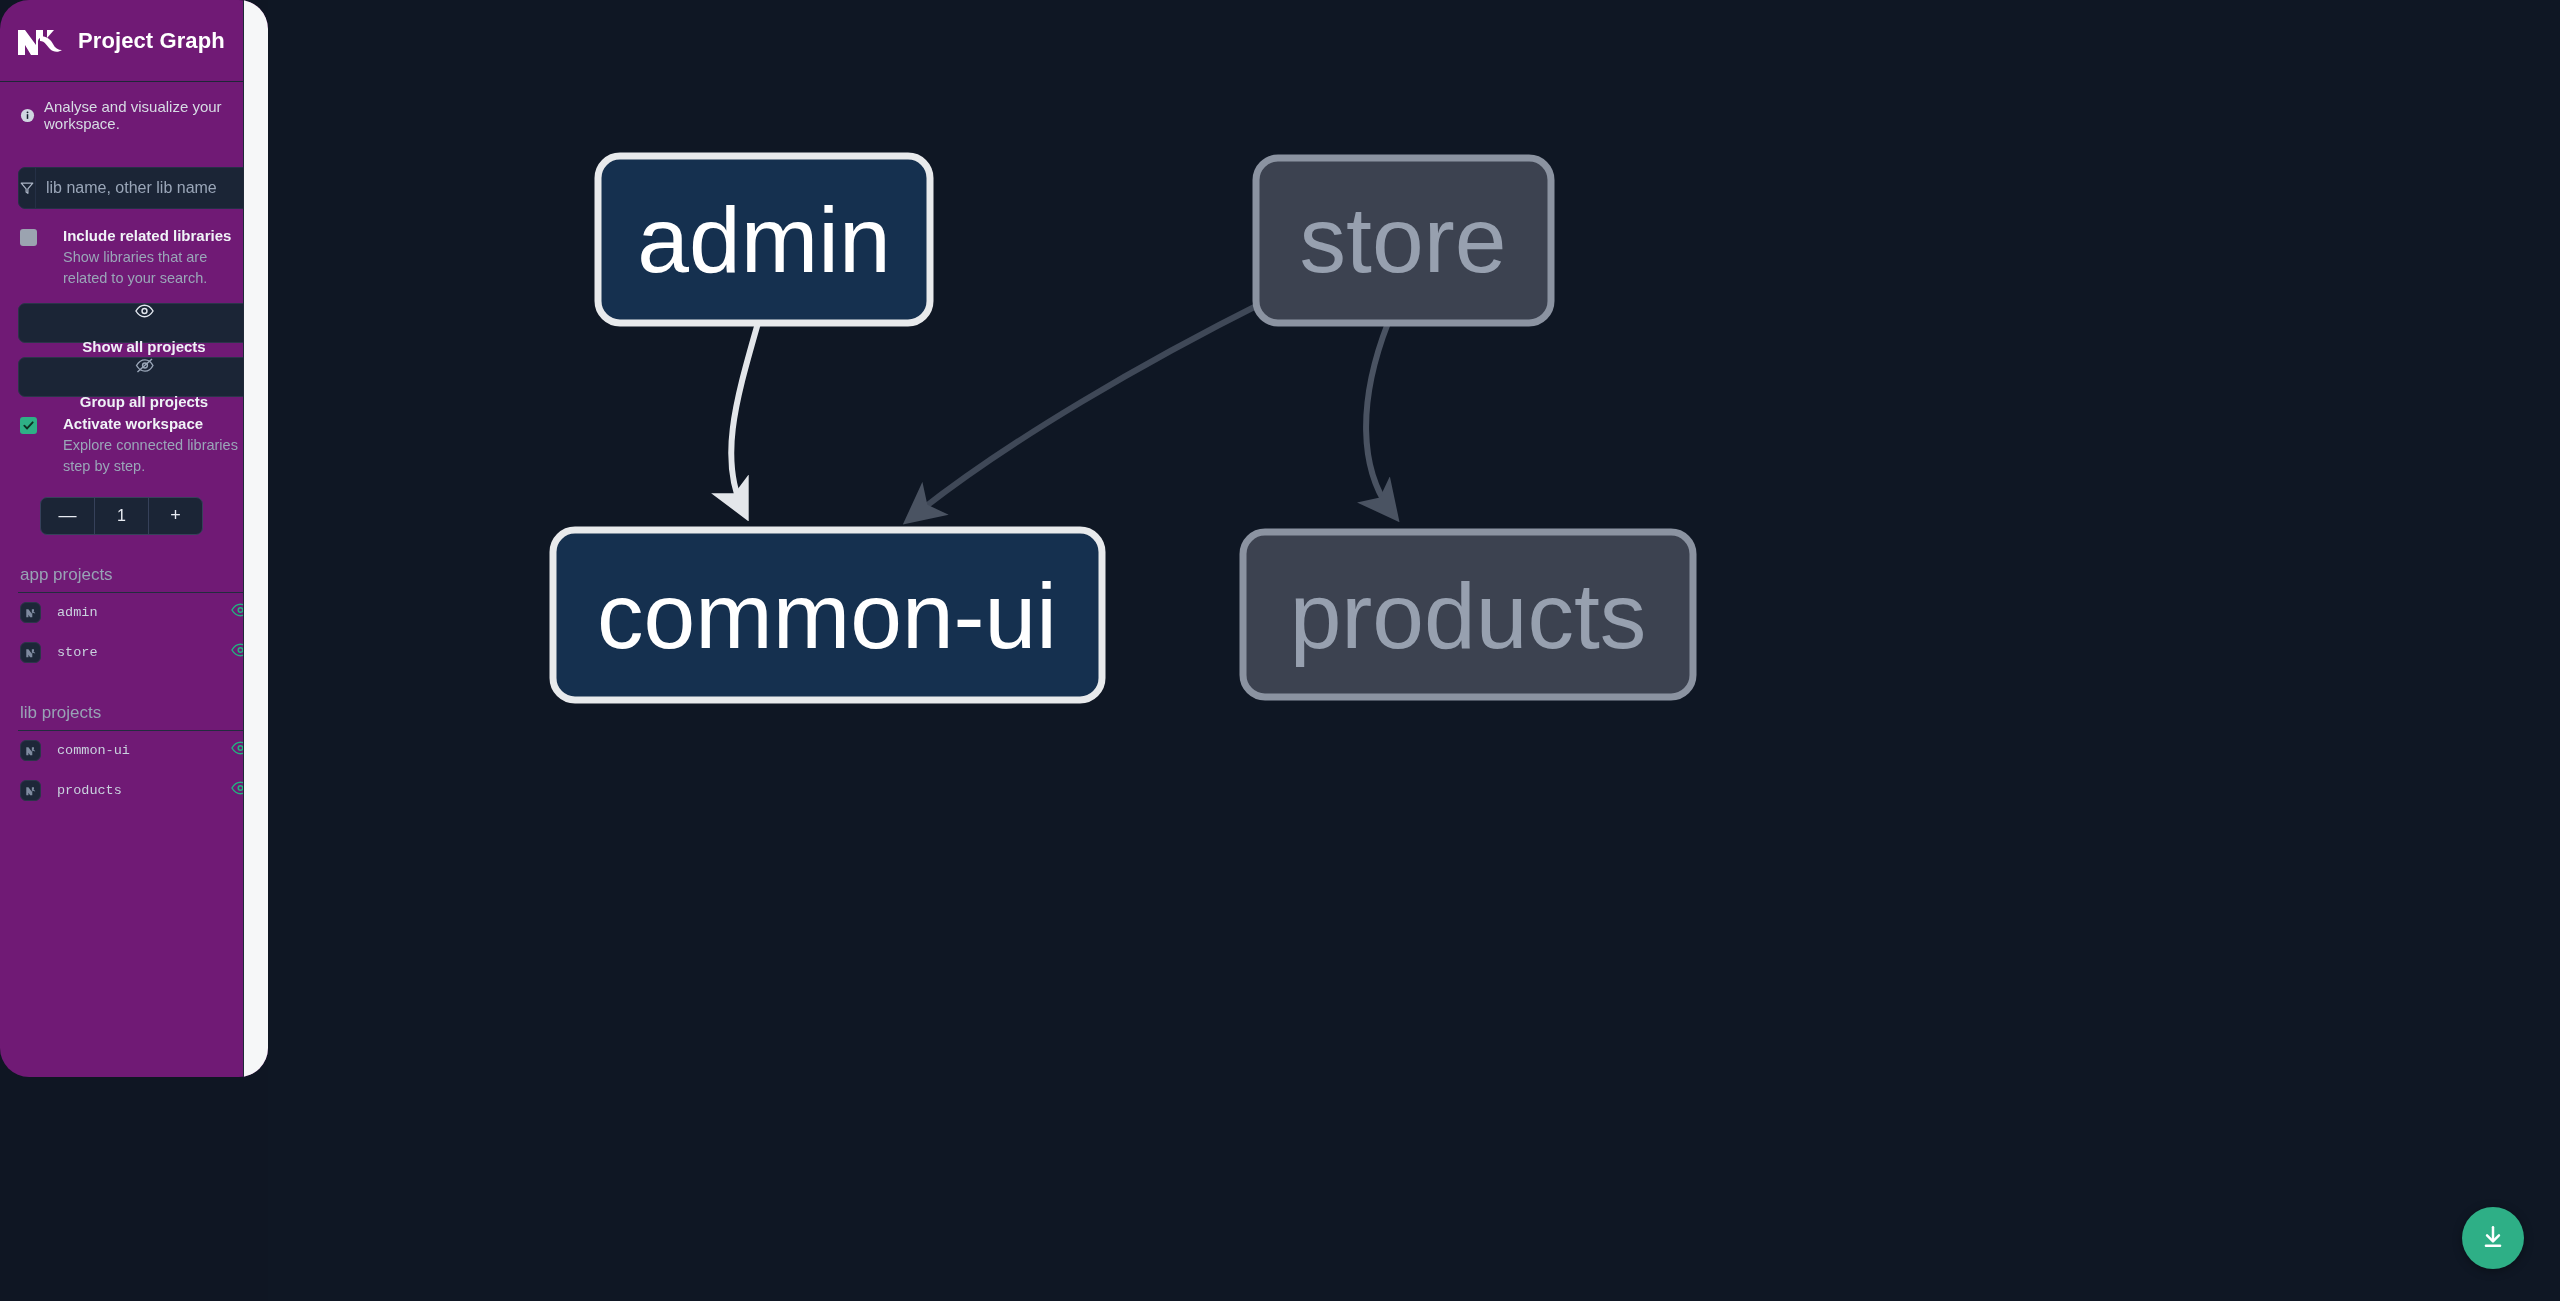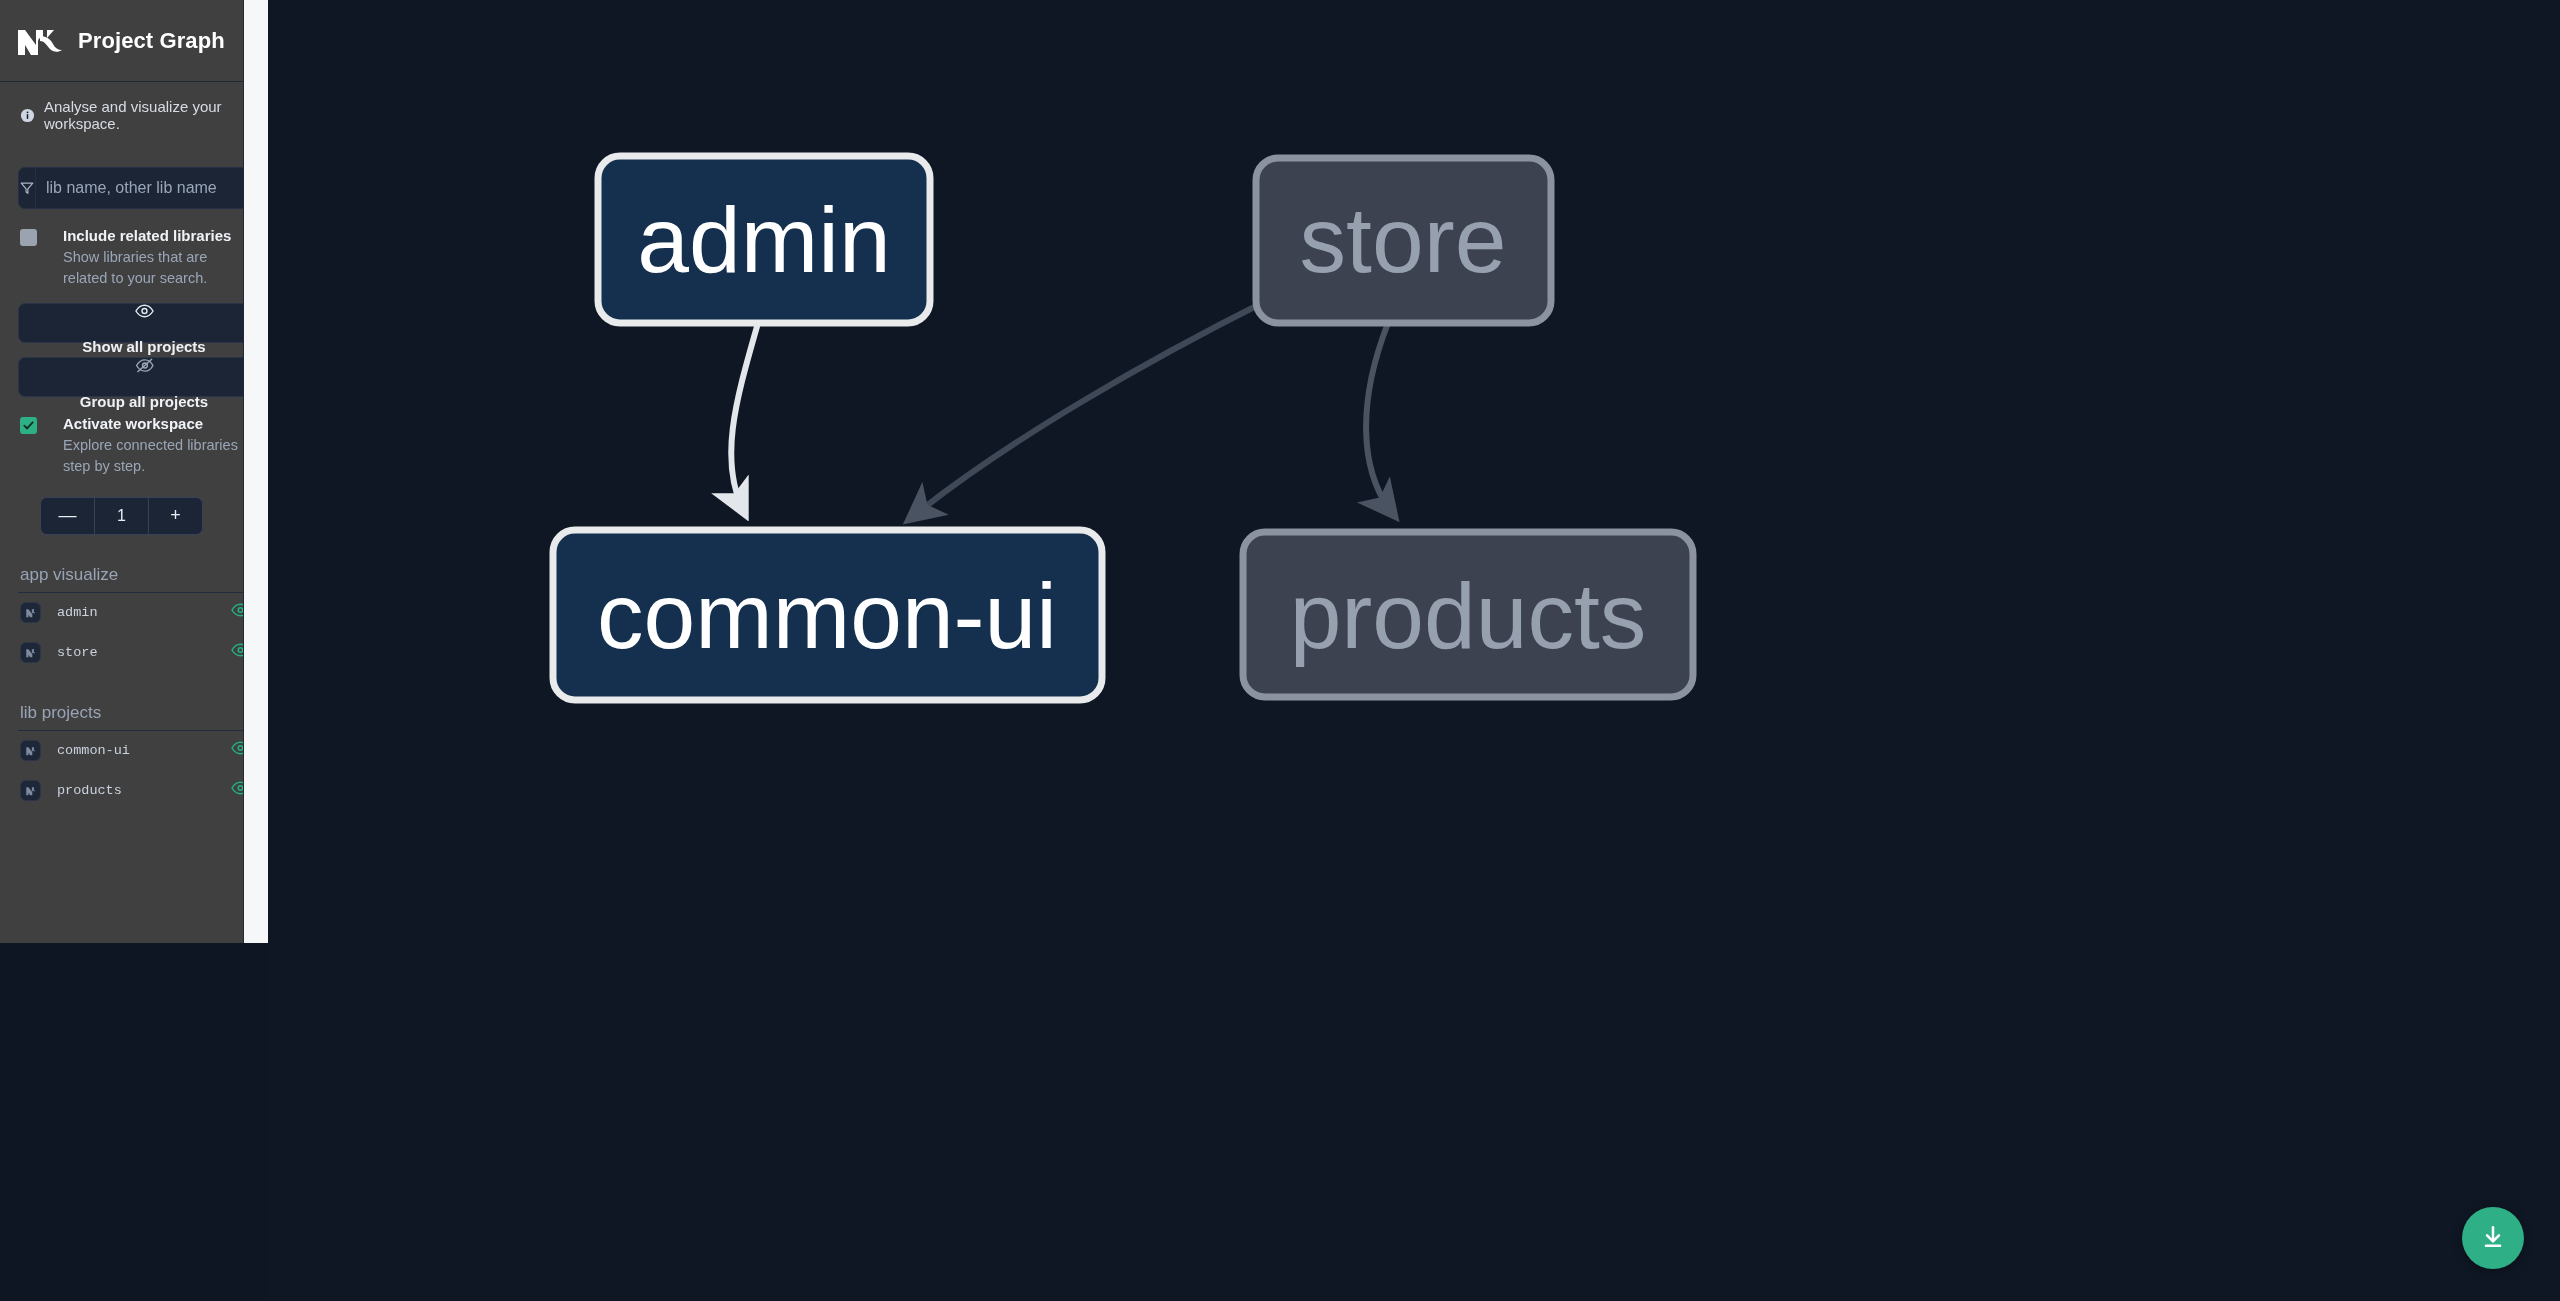--- a/index.html
+++ b/index.html
@@ -7,24 +7,25 @@
     width: 2560px; height: 1301px;
     overflow: hidden;
     background: #0f1623;
     font-family: "Liberation Sans", sans-serif;
   }
   #app { position: relative; width: 2560px; height: 1301px; display: flex; }
 
   
   #sidebar {
     position: relative;
-    width: 268px; height: 943px;
-    background: #404040;
+    width: 268px; height: 1077px;
+    background: #701a75;
     flex: 0 0 268px;
     overflow: hidden;
+    border-radius: 29px;
   }
   #sidebar-scroll { position: absolute; right: 0; top: 0; width: 24px; height: 1301px; background: #f6f7f8; }
   #sidebar-scroll-edge { position: absolute; right: 24px; top: 0; width: 1px; height: 1301px; background: #1f2937; }
 
   .sb-header {
     height: 82px;
     display: flex; align-items: center;
     padding: 0 0 0 16px;
     border-bottom: 1px solid #1d2637;
   }
@@ -231,21 +232,21 @@
       </div>
 
       <div class="stepper">
         <button class="st-minus">—</button>
         <span class="st-val">1</span>
         <button class="st-plus">+</button>
       </div>
     </div>
 
     <div class="group-block">
-      <div class="group-label">app visualize</div>
+      <div class="group-label">app projects</div>
       <div class="group-rule"></div>
       <div class="proj-row">
         <span class="proj-badge">
           <svg viewBox="0 0 14 14" width="12" height="12">
               <path d="M1.5 12 V2.5 H4 L8 8 V2.5 H10.5 V5 C9 5 8.5 6 8.5 7.2 V12 H6 L4 9 V12 Z M8 5 C10.5 5 11.5 6.5 12 7.8 C10.8 7.4 10 6.5 8 6.5 Z" fill="#7f8ba0"></path>
             </svg>
         </span>
         <span class="proj-name">admin</span>
         <span class="proj-eye">
           <svg viewBox="0 0 20 14" width="19" height="14">

